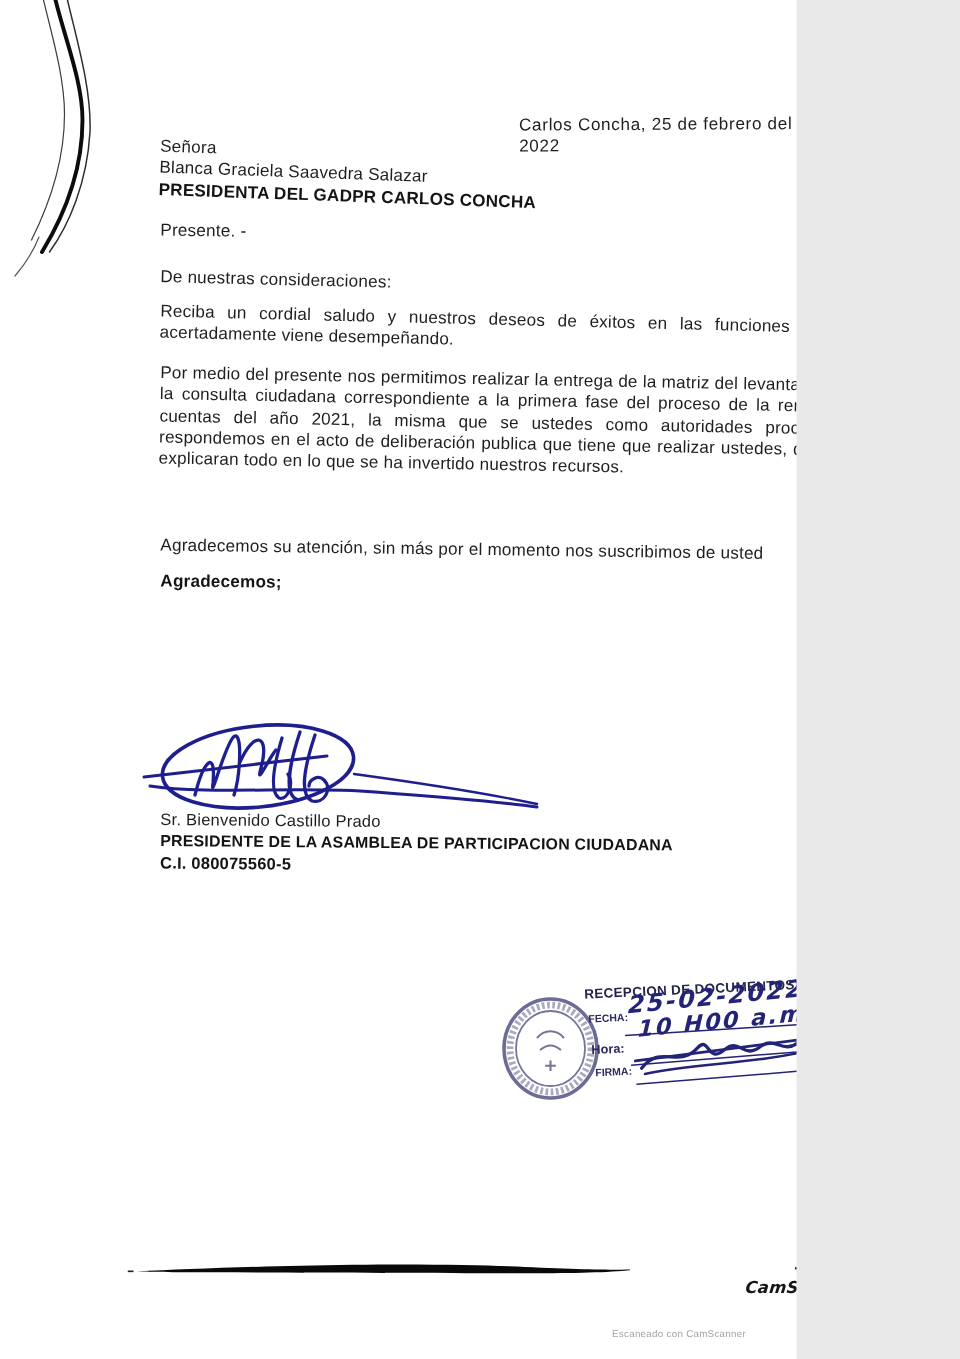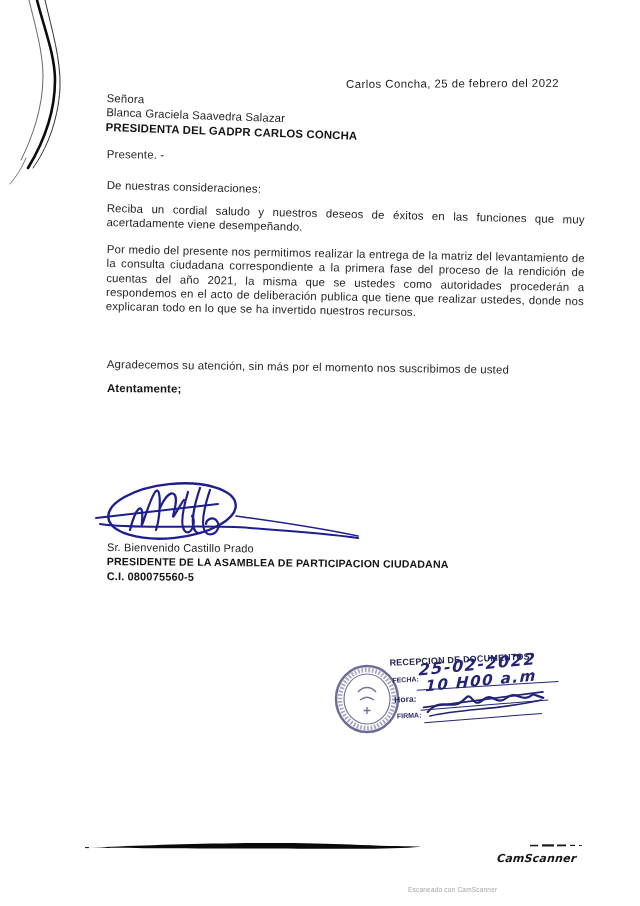--- a/index.html
+++ b/index.html
@@ -1,21 +1,21 @@
 <!DOCTYPE html>
 <html lang="es" style="--sig-ink: #1e1e8f; --stamp-ink: #232377; --seal-ink: #3b3b70;"><head>
 <meta charset="utf-8">
 <style>
   html,body{margin:0;padding:0;}
   body{
     width:640px;height:906px;background:#e9e9e9;
     font-family:"Liberation Sans", sans-serif;
   }
   .page{
-    position:relative;width:640px;height:906px;background:#ffffff;
+    position:relative;width:531px;height:906px;background:#ffffff;
     overflow:hidden;color:#202020;
   }
   .abs{position:absolute;}
   .txt{font-size:11.4px;line-height:14.3px;letter-spacing:.15px;color:#1e1e1e;}
   .bold{font-weight:bold;color:#141414;}
   .para{width:478px;text-align:justify;}
   .rot02{transform:rotate(-.3deg);transform-origin:left top;}
   .rot05{transform:rotate(.5deg);transform-origin:left top;}
   .rot08{transform:rotate(.8deg);transform-origin:left top;}
   .rot11{transform:rotate(1.1deg);transform-origin:left top;}
@@ -72,21 +72,21 @@
   <div class="abs txt rot08" style="left:107px;top:147px;">Presente. -</div>
 
   <div class="abs txt rot14" style="left:107px;top:178px;">De nuestras consideraciones:</div>
 
   <div class="abs txt para rot14" style="left:107px;top:201px;">Reciba un cordial saludo y nuestros deseos de éxitos en las funciones que muy acertadamente viene desempeñando.</div>
 
   <div class="abs txt para rot11" style="left:107px;top:242px;">Por medio del presente nos permitimos realizar la entrega de la matriz del levantamiento de la consulta ciudadana correspondiente a la primera fase del proceso de la rendición de cuentas del año 2021, la misma que se ustedes como autoridades procederán a respondemos en el acto de deliberación publica que tiene que realizar ustedes, donde nos explicaran todo en lo que se ha invertido nuestros recursos.</div>
 
   <div class="abs txt rot08" style="left:107px;top:357px;width:478px;">Agradecemos su atención, sin más por el momento nos suscribimos de usted</div>
 
-  <div class="abs txt bold rot05" style="left:107px;top:381px;">Atentamente;</div>
+  <div class="abs txt bold rot05" style="left:107px;top:381px;">Agradecemos;</div>
 
   <svg class="abs sig-svg" style="left:90px;top:478px;" width="285" height="72" viewBox="0 0 285 72">
     <ellipse cx="82" cy="33" rx="64" ry="27" stroke-width="2.4" transform="rotate(-6 82 33)"></ellipse>
     <path d="M40,52 C46,28 54,22 52,44 C50,58 60,18 66,13 C72,9 70,40 66,52" stroke-width="2.2"></path>
     <path d="M70,30 C80,8 90,12 84,34 C80,48 90,26 94,22" stroke-width="2.2"></path>
     <path d="M98,14 C92,34 90,50 96,54 C102,56 106,44 102,38" stroke-width="2.2"></path>
     <path d="M110,10 C102,34 100,52 108,55" stroke-width="2.2"></path>
     <path d="M120,12 C112,36 110,52 118,56 C126,58 132,48 126,42 C122,38 116,42 116,46" stroke-width="2.2"></path>
     <path d="M6,40 L128,26" stroke-width="2"></path>
     <path d="M10,46 C50,52 110,46 160,50 C200,53 240,56 268,60" stroke-width="2"></path>

